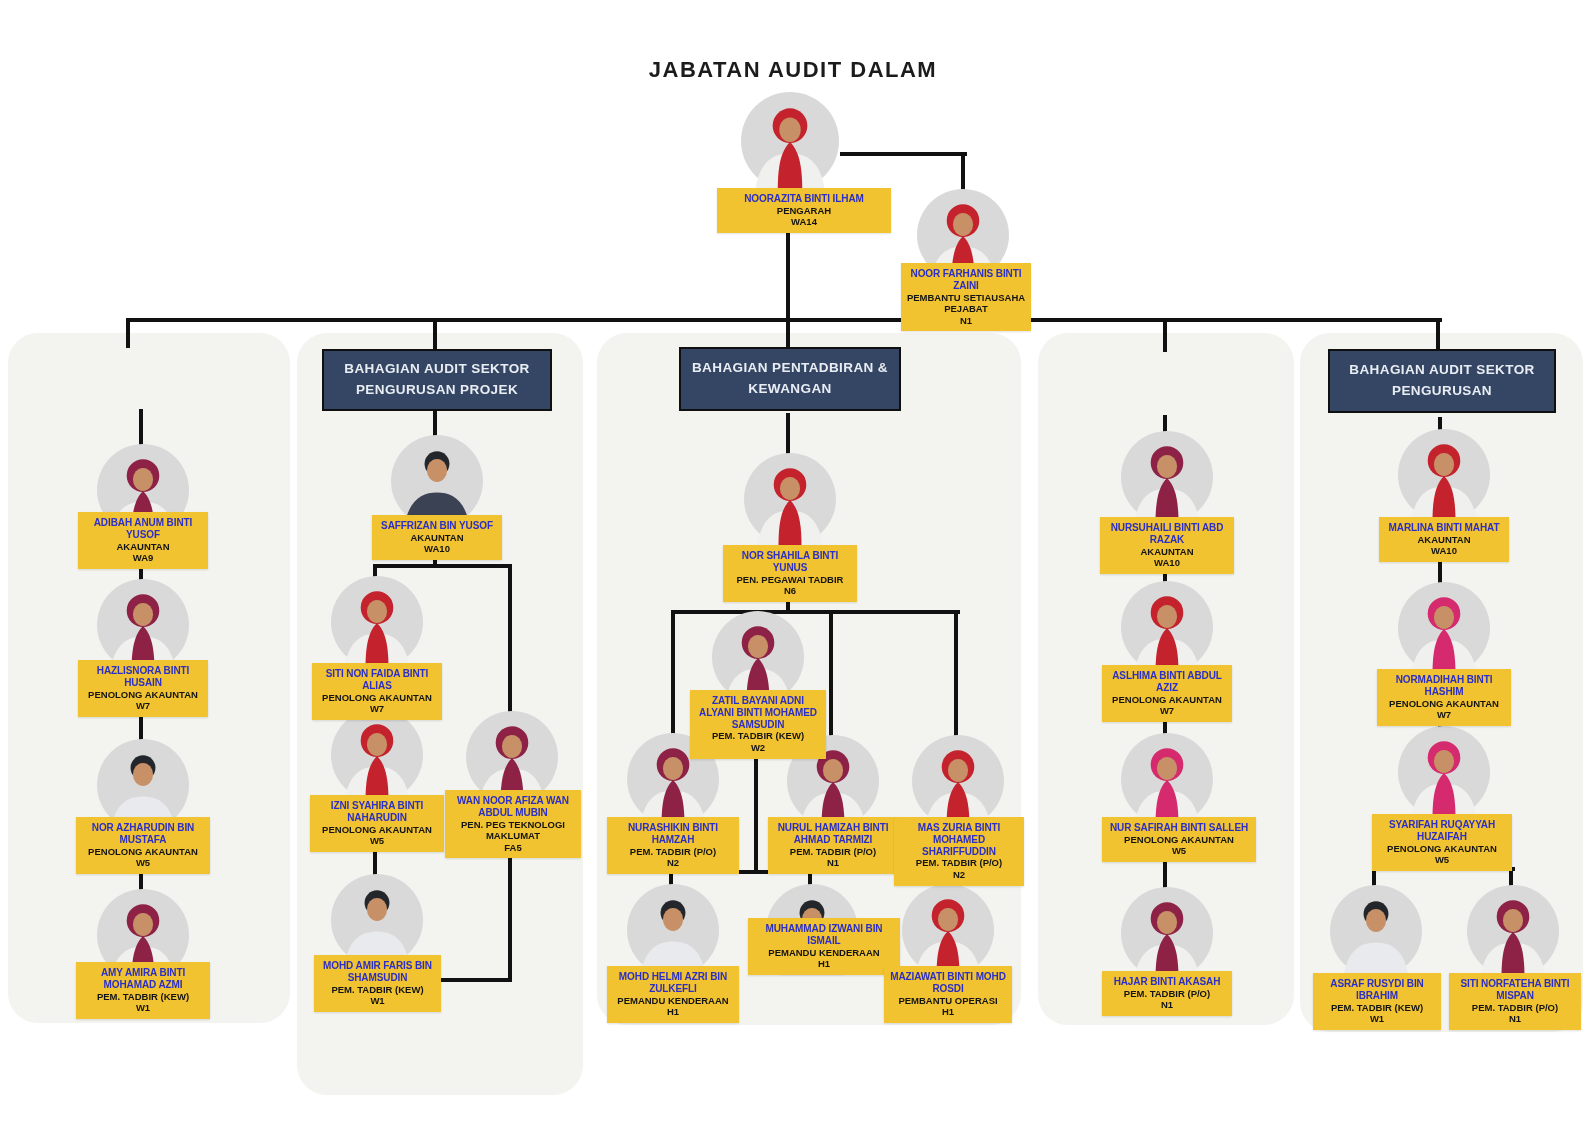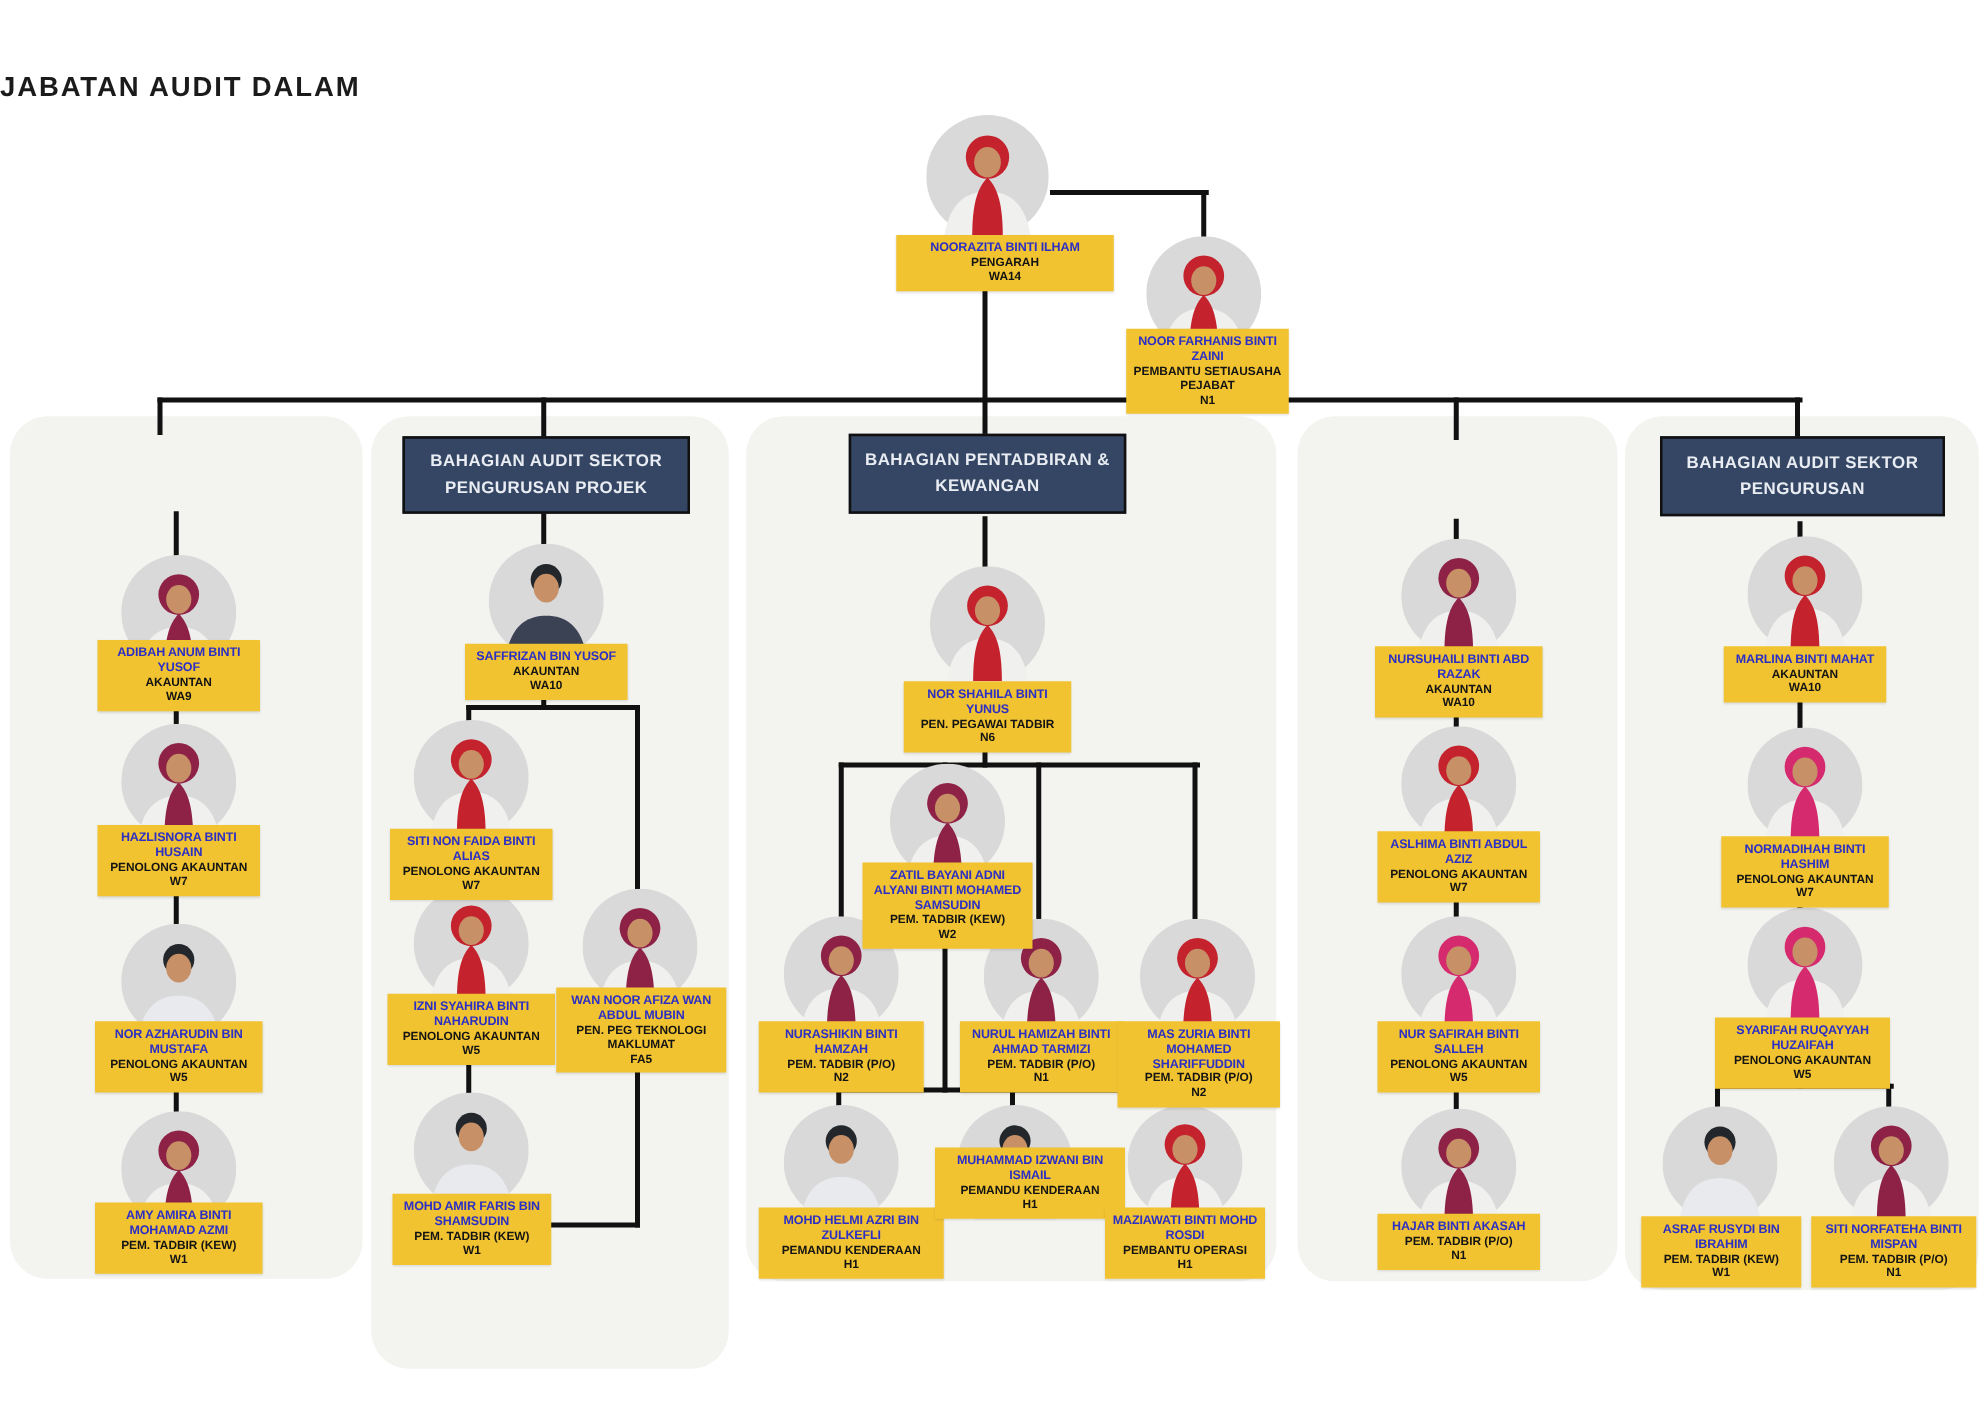--- a/index.html
+++ b/index.html
@@ -1,20 +1,20 @@
 <!DOCTYPE html>
 <html><head>
 <meta charset="utf-8">
 <style>
   html,body{margin:0;padding:0;background:#ffffff;}
   .canvas{position:relative;width:1586px;height:1122px;background:#ffffff;overflow:hidden;
           font-family:"Liberation Sans","DejaVu Sans",sans-serif;}
   .title{position:absolute;left:0;top:8px;width:1586px;text-align:center;
          font-size:45px;font-weight:800;letter-spacing:1px;color:#161616;}
-  .subtitle{position:absolute;left:0;top:57px;width:1586px;text-align:left;
+  .subtitle{position:absolute;left:0;top:57px;width:1586px;text-align:center;
          font-size:22px;font-weight:800;letter-spacing:1.5px;color:#1b1b1b;}
   .panel{position:absolute;background:#f3f3f0;border-radius:30px;z-index:0;}
   .ln{position:absolute;background:#111111;z-index:1;}
   .hdr{position:absolute;background:#344663;border:2.5px solid #101010;color:#e9edf3;
        display:flex;align-items:center;justify-content:center;text-align:center;
        font-size:13.5px;font-weight:800;letter-spacing:.4px;line-height:1.55;
        padding:8px 6px;box-sizing:border-box;z-index:2;}
   .photo{position:absolute;width:92px;height:92px;z-index:2;}
   .photo.big{width:98px;height:98px;}
   .photo svg{width:100%;height:100%;display:block;}
@@ -342,21 +342,21 @@
 
   <div class="photo" style="left:627px;top:884px" data-variant="man-shirt">
     <svg viewBox="0 0 96 96">
         <circle class="bg" cx="48" cy="48" r="48"></circle>
         <path class="shoulders" d="M14,96 C18,68 32,60 48,60 C64,60 78,68 82,96 Z"></path>
         <circle class="scarf" cx="48" cy="33" r="17"></circle>
         <ellipse class="face" cx="48" cy="37" rx="10.5" ry="12"></ellipse>
         <path class="drape" d="M48,49 C40,57 36,70 36,96 L60,96 C60,70 56,57 48,49 Z"></path>
       </svg>
   </div>
-  <div class="plabel" style="left:607px;top:966px;width:148px">
+  <div class="plabel" style="left:607px;top:966px;width:132px">
     <div class="pname">MOHD HELMI AZRI BIN ZULKEFLI</div>
     <div class="prole">PEMANDU KENDERAAN</div>
     <div class="pgrade">H1</div>
   </div>
 
   <div class="photo" style="left:766px;top:884px" data-variant="man-shirt">
     <svg viewBox="0 0 96 96">
         <circle class="bg" cx="48" cy="48" r="48"></circle>
         <path class="shoulders" d="M14,96 C18,68 32,60 48,60 C64,60 78,68 82,96 Z"></path>
         <circle class="scarf" cx="48" cy="33" r="17"></circle>
@@ -417,21 +417,21 @@
 
   <div class="photo" style="left:1121px;top:733px" data-variant="hijab-pink">
     <svg viewBox="0 0 96 96">
         <circle class="bg" cx="48" cy="48" r="48"></circle>
         <path class="shoulders" d="M14,96 C18,68 32,60 48,60 C64,60 78,68 82,96 Z"></path>
         <circle class="scarf" cx="48" cy="33" r="17"></circle>
         <ellipse class="face" cx="48" cy="37" rx="10.5" ry="12"></ellipse>
         <path class="drape" d="M48,49 C40,57 36,70 36,96 L60,96 C60,70 56,57 48,49 Z"></path>
       </svg>
   </div>
-  <div class="plabel" style="left:1102px;top:817px;width:130px">
+  <div class="plabel" style="left:1102px;top:817px;width:154px">
     <div class="pname">NUR SAFIRAH BINTI SALLEH</div>
     <div class="prole">PENOLONG AKAUNTAN</div>
     <div class="pgrade">W5</div>
   </div>
 
   <div class="photo" style="left:1121px;top:887px" data-variant="hijab-maroon">
     <svg viewBox="0 0 96 96">
         <circle class="bg" cx="48" cy="48" r="48"></circle>
         <path class="shoulders" d="M14,96 C18,68 32,60 48,60 C64,60 78,68 82,96 Z"></path>
         <circle class="scarf" cx="48" cy="33" r="17"></circle>

